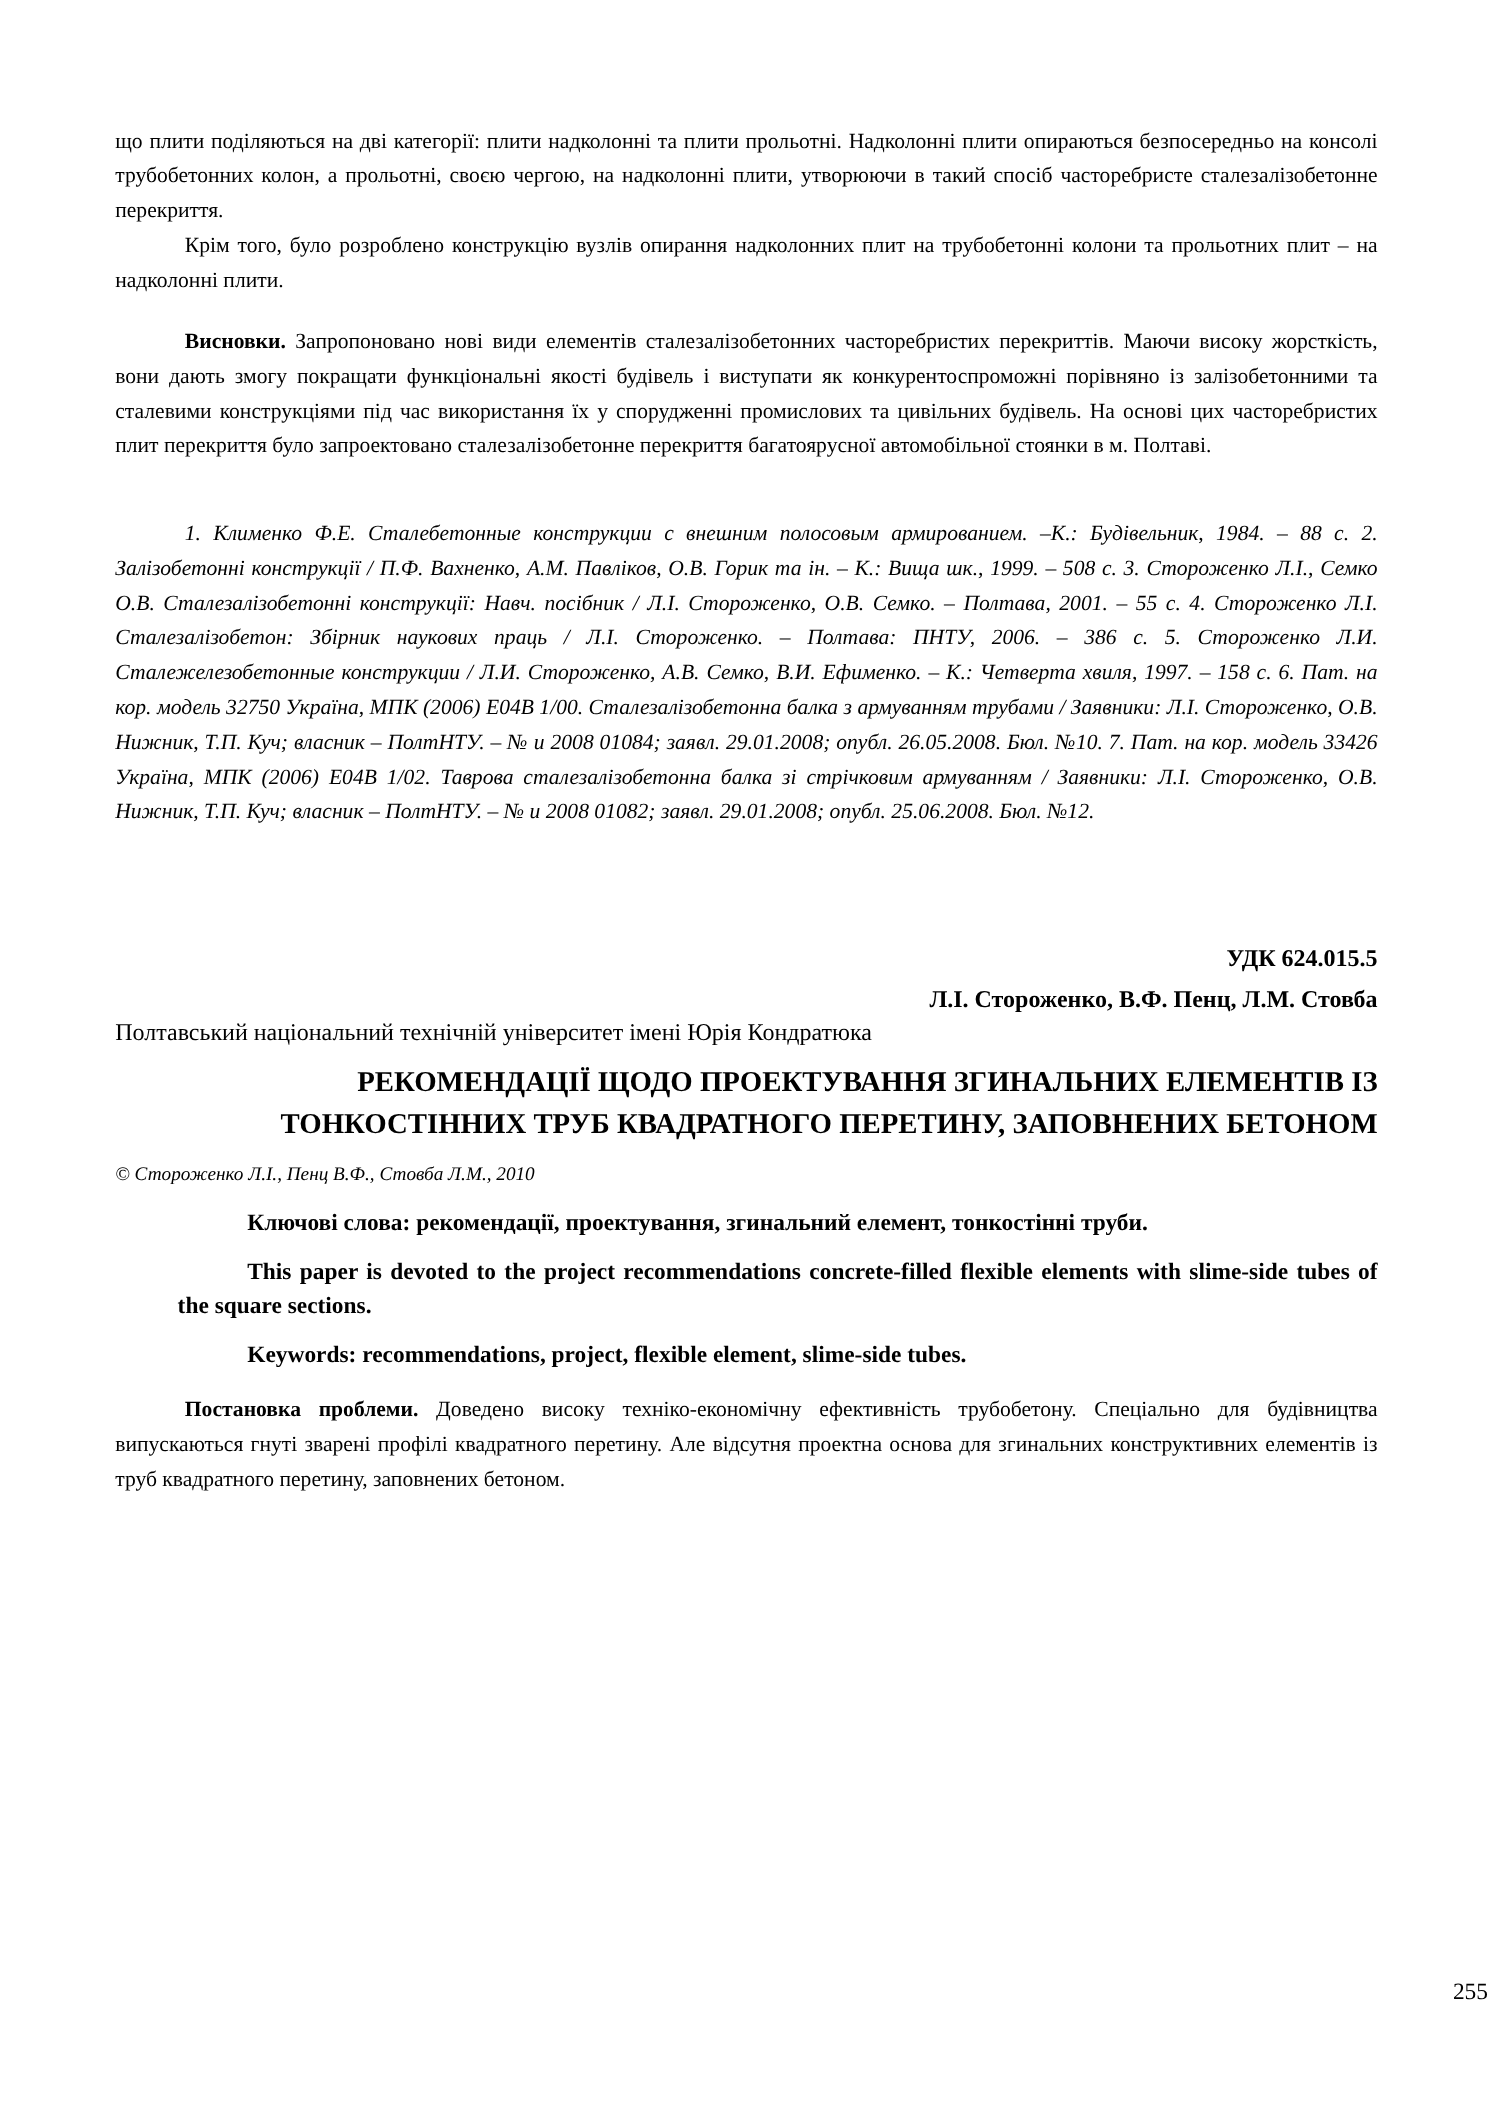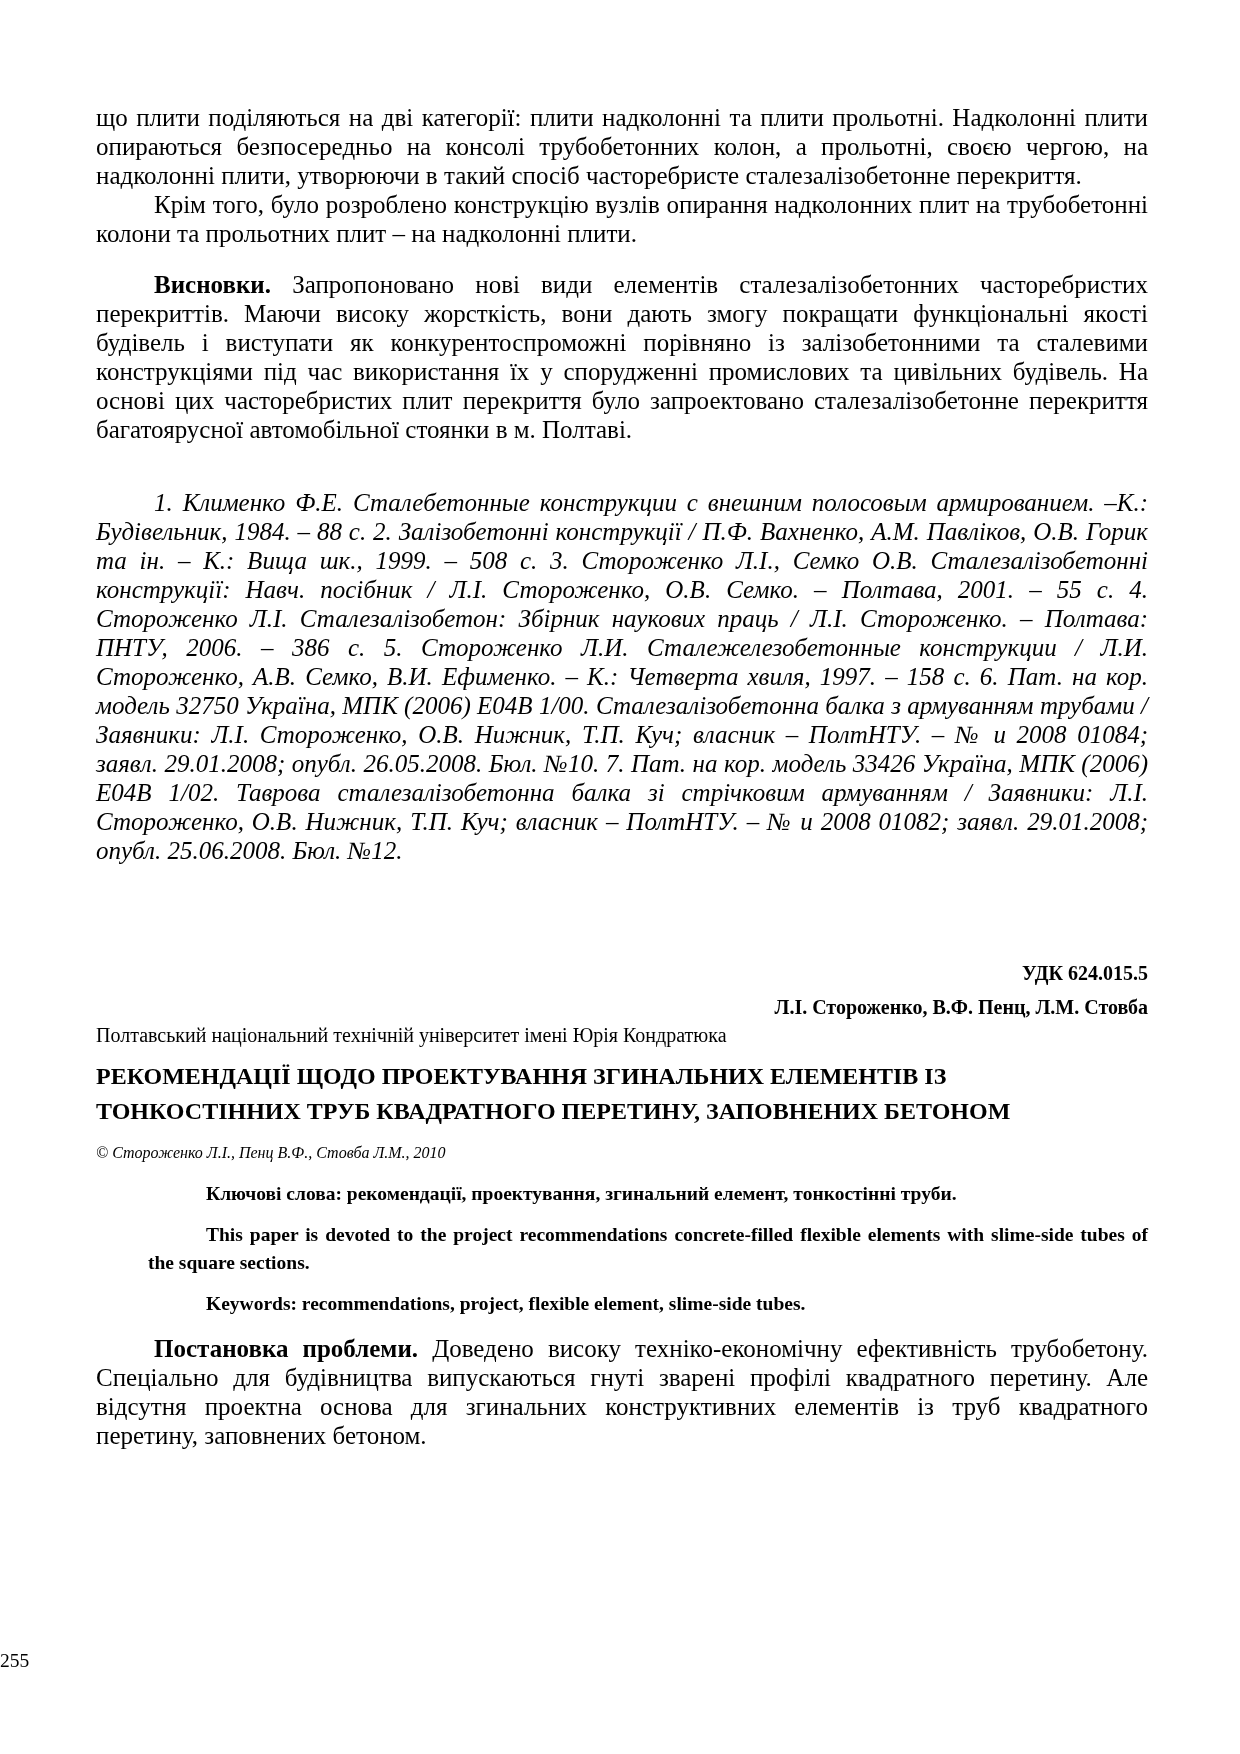--- a/index.html
+++ b/index.html
@@ -7,21 +7,21 @@
   body {
     width: 1240px;
     height: 1754px;
     position: relative;
     font-family: "Liberation Serif", "DejaVu Serif", serif;
     color: #000000;
     overflow: hidden;
   }
   .page { padding: 103px 92px 0 96px; }
   .par {
-    font-size: 25px;
+    font-size: 18px;
     line-height: 29px;
     text-align: justify;
   }
   .indent { text-indent: 58px; }
   .gap-sm { margin-top: 22px; }
   .refs {
     font-style: italic;
     margin-top: 44px;
   }
   .udk {
@@ -37,21 +37,21 @@
     font-weight: bold;
     font-size: 20px;
     line-height: 28px;
   }
   .affiliation {
     font-size: 20px;
     line-height: 28px;
   }
   .title {
     margin-top: 10px;
-    text-align: left;
+    text-align: right;
     font-weight: bold;
     font-size: 24px;
     line-height: 35px;
   }
   .copyright {
     margin-top: 10px;
     font-style: italic;
     font-size: 16px;
     line-height: 28px;
   }
@@ -63,21 +63,21 @@
     text-align: justify;
     font-size: 19.5px;
     line-height: 28px;
   }
   .problem { margin-top: 16px; }
   .page-number {
     position: absolute;
     bottom: 82px;
     left: 0;
     width: 100%;
-    text-align: left;
+    text-align: right;
     font-size: 19.5px;
   }
 </style>
 </head>
 <body>
 
 <div class="page">
 
   <p class="par">що плити поділяються на дві категорії: плити надколонні та плити прольотні. Надколонні плити опираються безпосередньо на консолі трубобетонних колон, а прольотні, своєю чергою, на надколонні плити, утворюючи в такий спосіб часторебристе сталезалізобетонне перекриття.</p>
 

